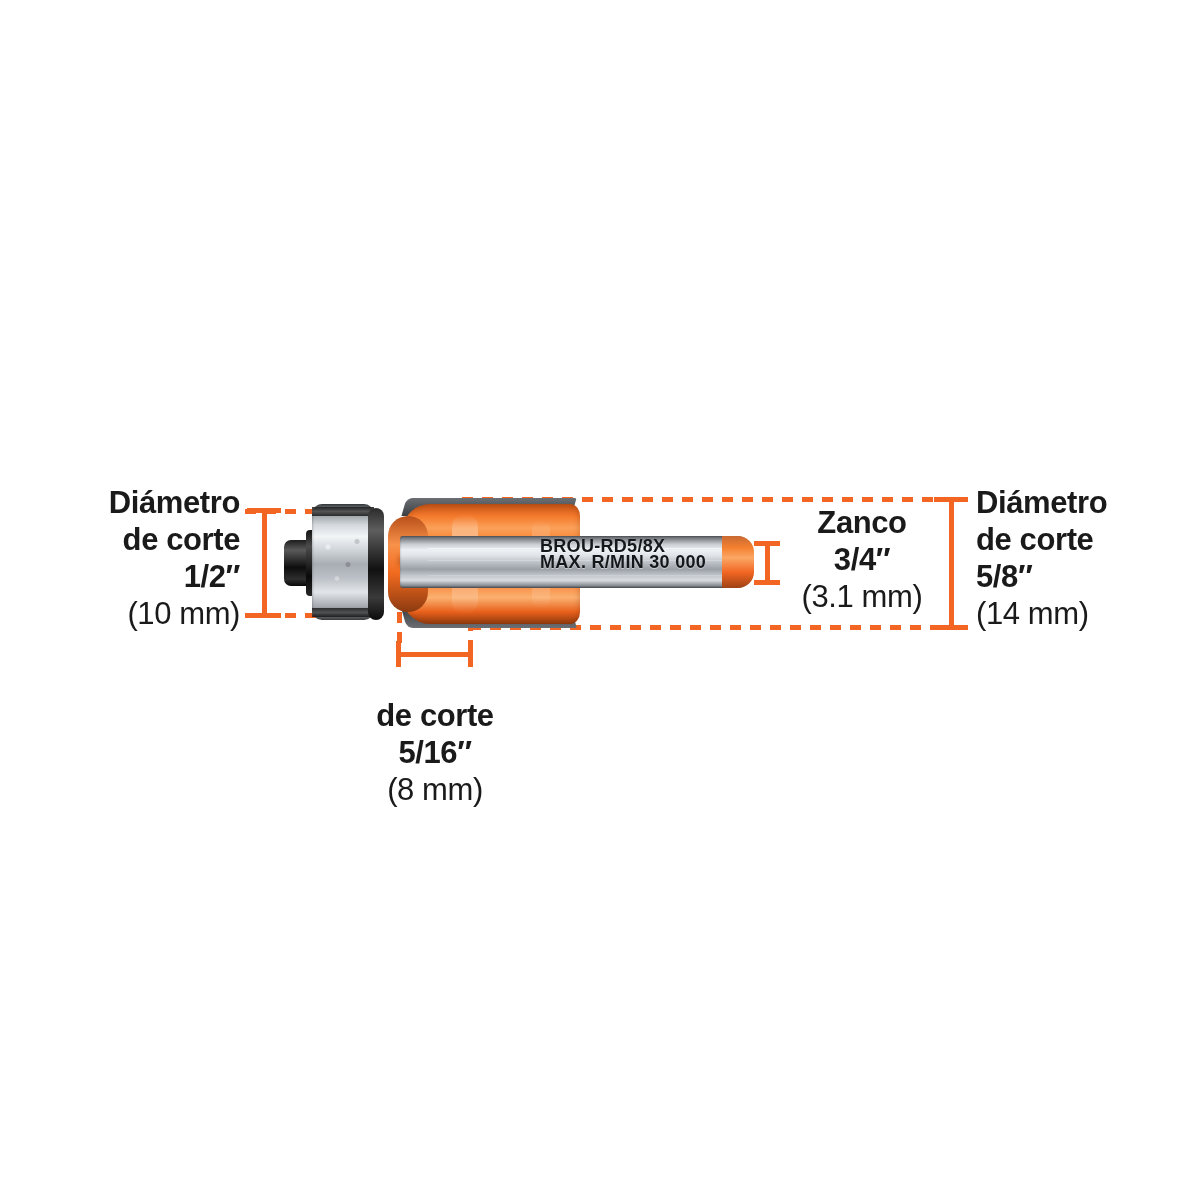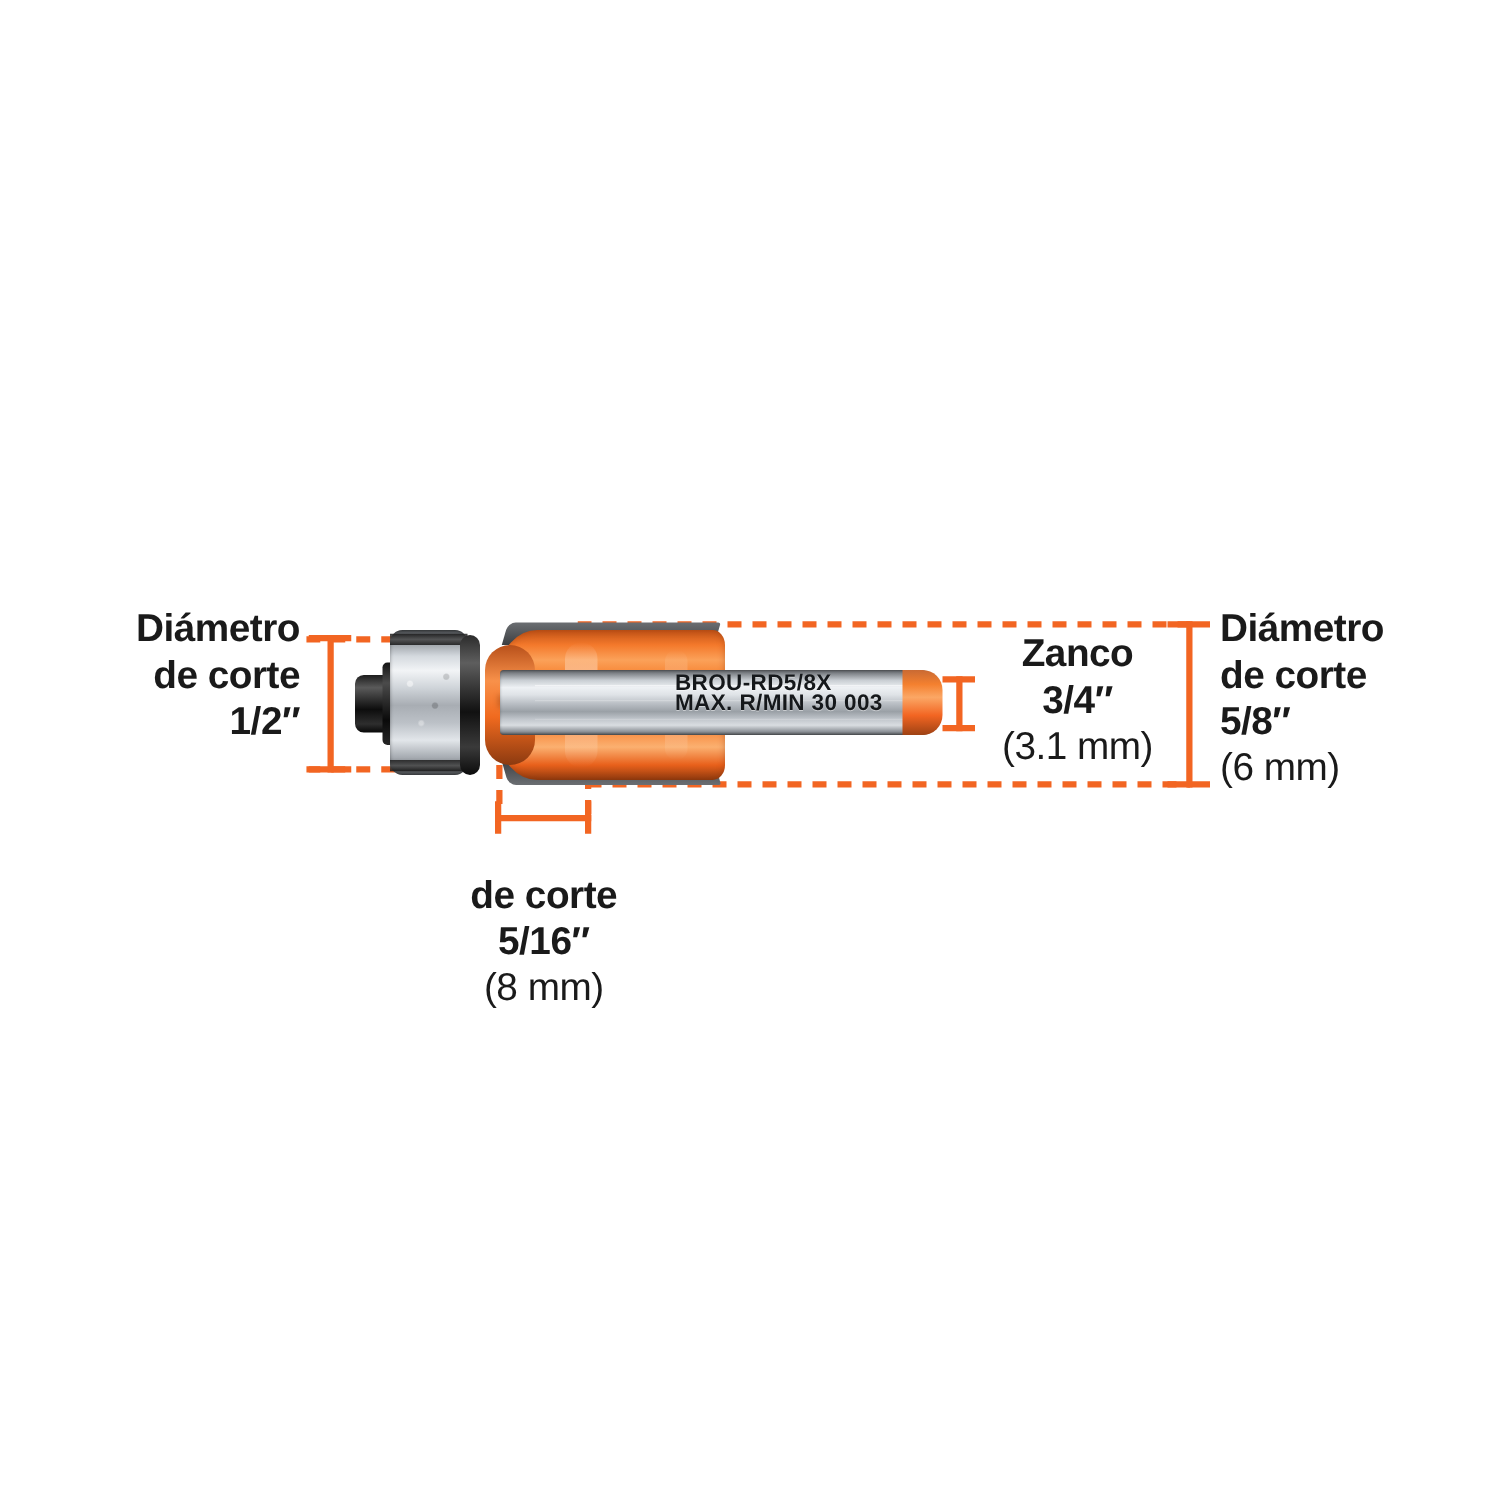--- a/index.html
+++ b/index.html
@@ -241,40 +241,41 @@
 
   <div class="shank">
     <span class="hair" style="top:12px;"></span>
     <span class="hair" style="top:24px;opacity:.4;"></span>
     <span class="hair" style="top:39px;opacity:.3;"></span>
   </div>
   <div class="shank-cap"></div>
 
   <div class="shank-text">
     <span class="ln">BROU-RD5/8X</span>
-    <span class="ln">MAX. R/MIN 30 003</span>
+    <span class="ln">MAX. R/MIN 30 000</span>
   </div>
 
   <div class="label r" style="left:18px;top:484px;width:222px;">
     <span class="ln">Diámetro</span>
     <span class="ln">de corte</span>
     <span class="ln">1/2″</span>
+    <span class="ln thin">(10 mm)</span>
   </div>
 
   <div class="label c" style="left:782px;top:504px;width:160px;">
     <span class="ln">Zanco</span>
     <span class="ln">3/4″</span>
     <span class="ln thin">(3.1 mm)</span>
   </div>
 
   <div class="label l" style="left:976px;top:484px;width:214px;">
     <span class="ln">Diámetro</span>
     <span class="ln">de corte</span>
     <span class="ln">5/8″</span>
-    <span class="ln thin">(6 mm)</span>
+    <span class="ln thin">(14 mm)</span>
   </div>
 
   <div class="label c" style="left:325px;top:697px;width:220px;">
     <span class="ln">de corte</span>
     <span class="ln">5/16″</span>
     <span class="ln thin">(8 mm)</span>
   </div>
 
 </div>
 

